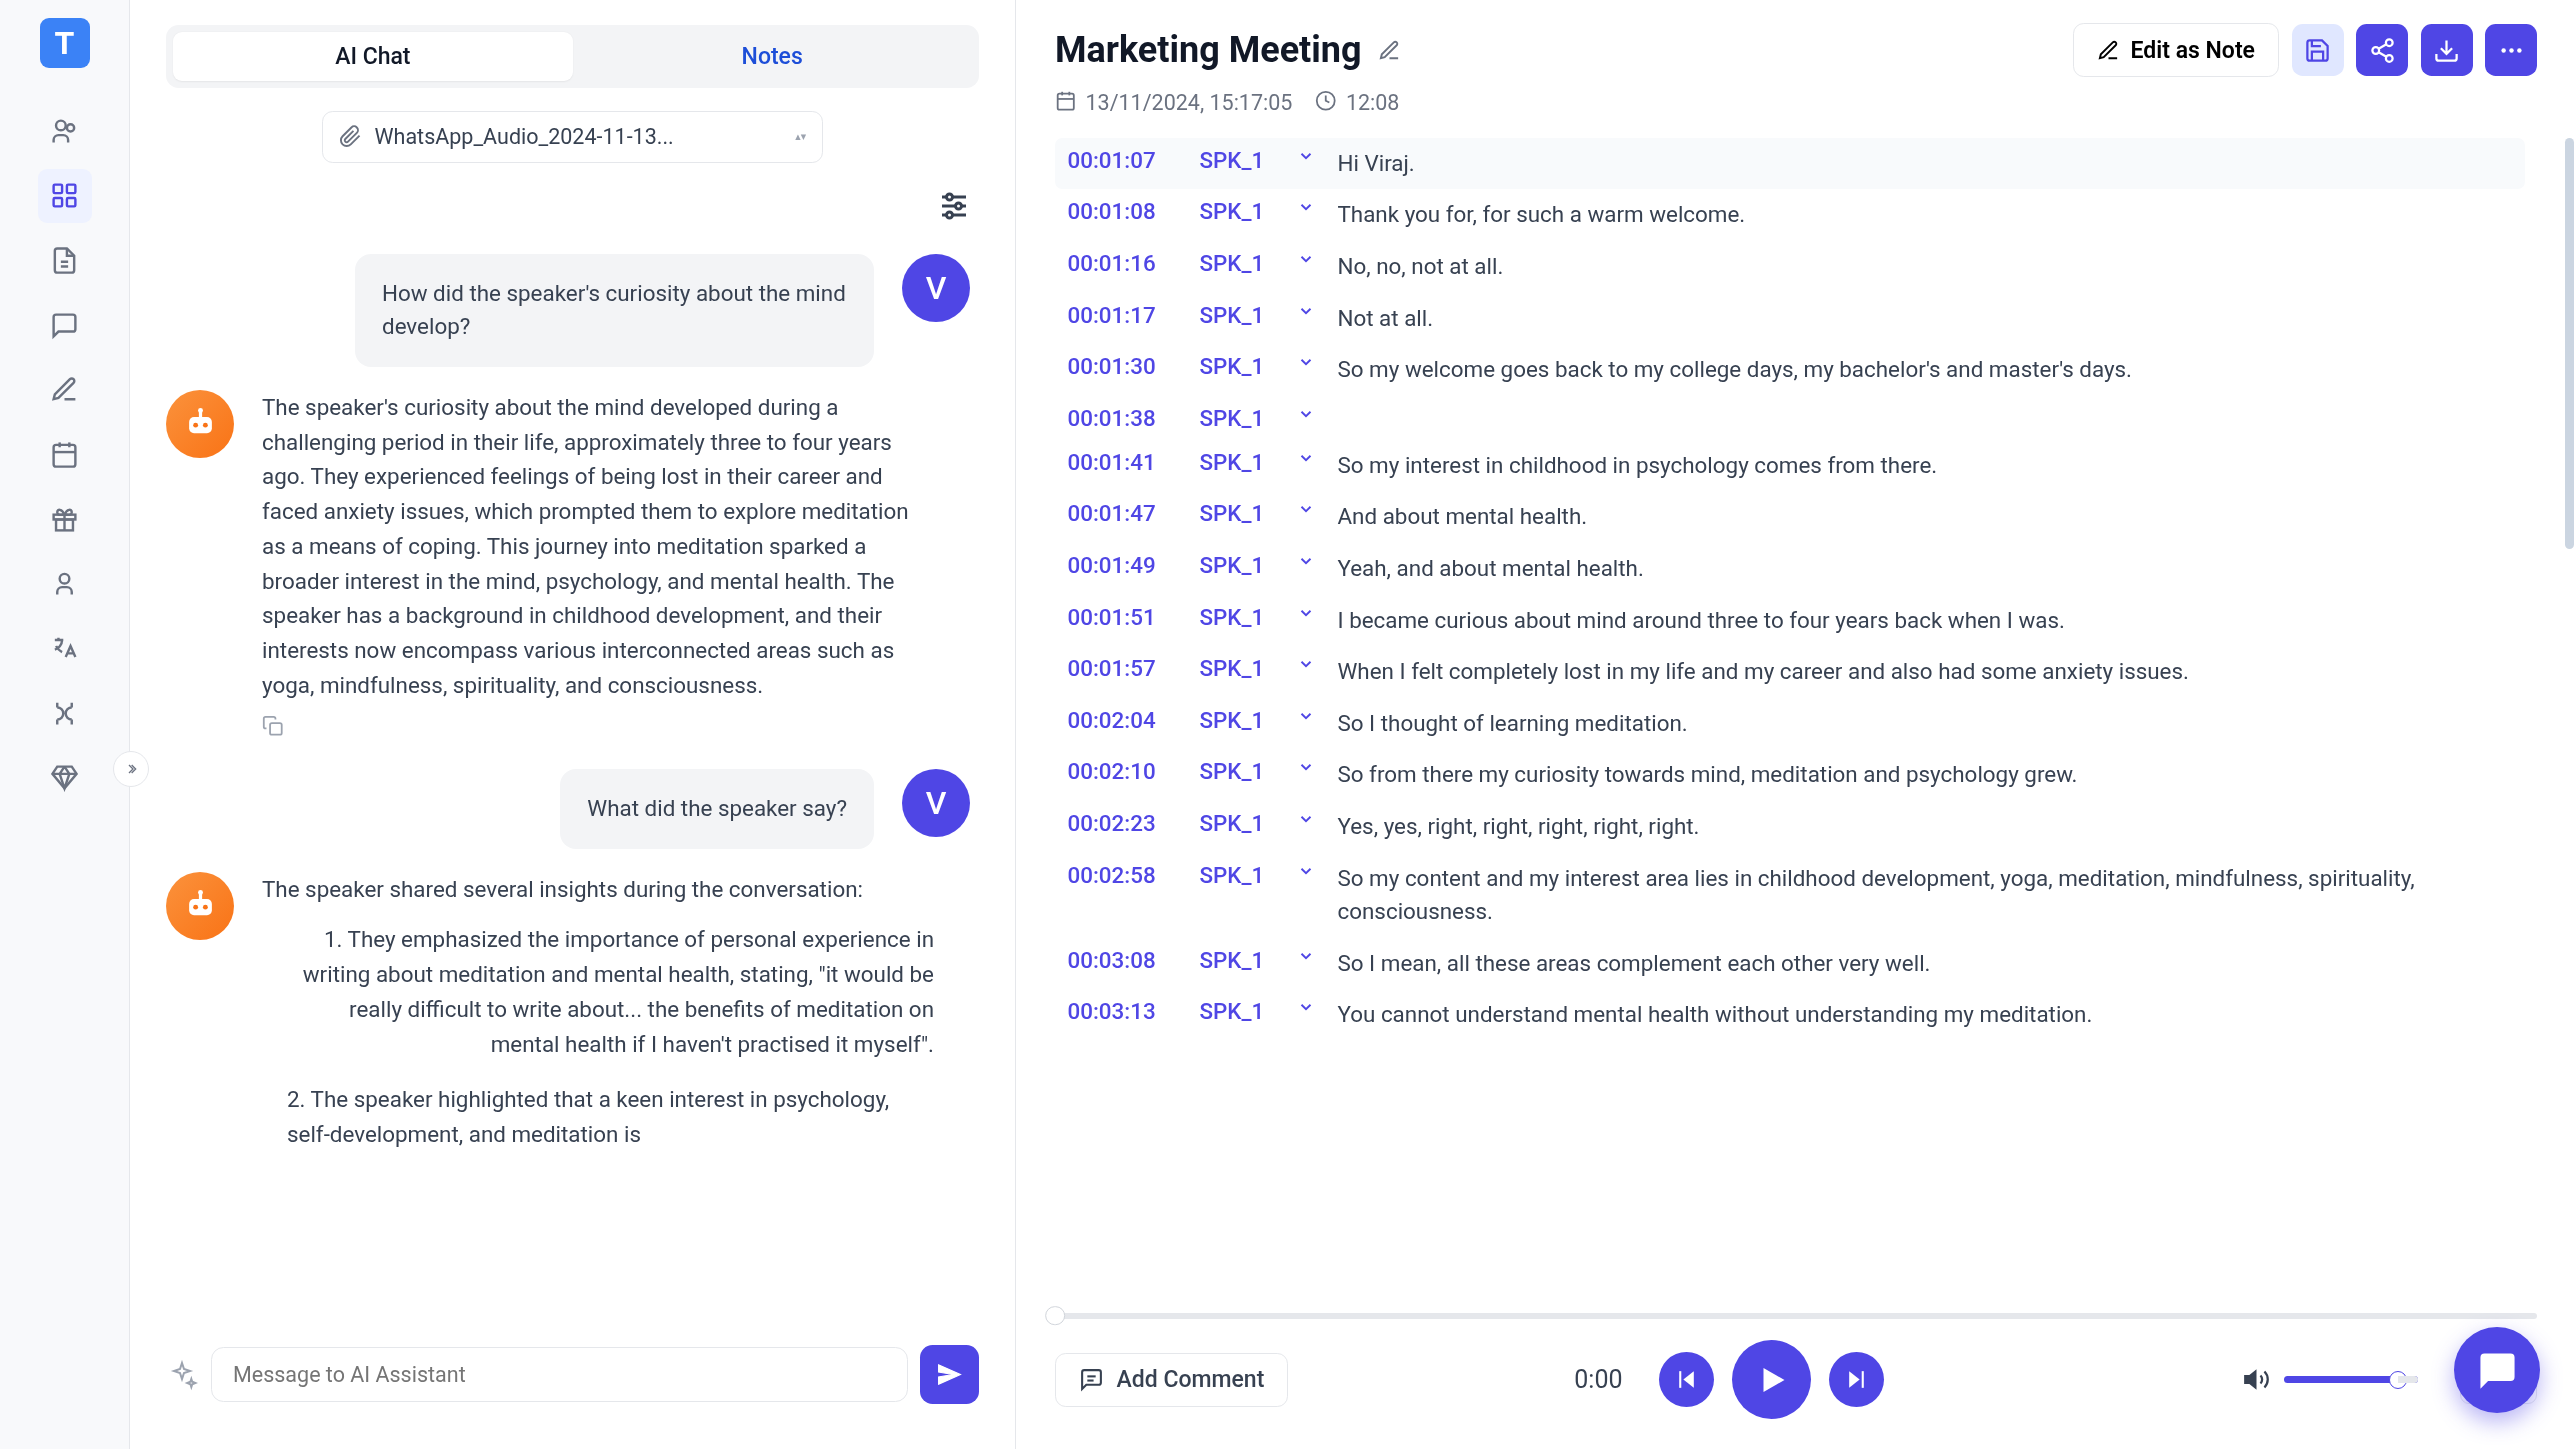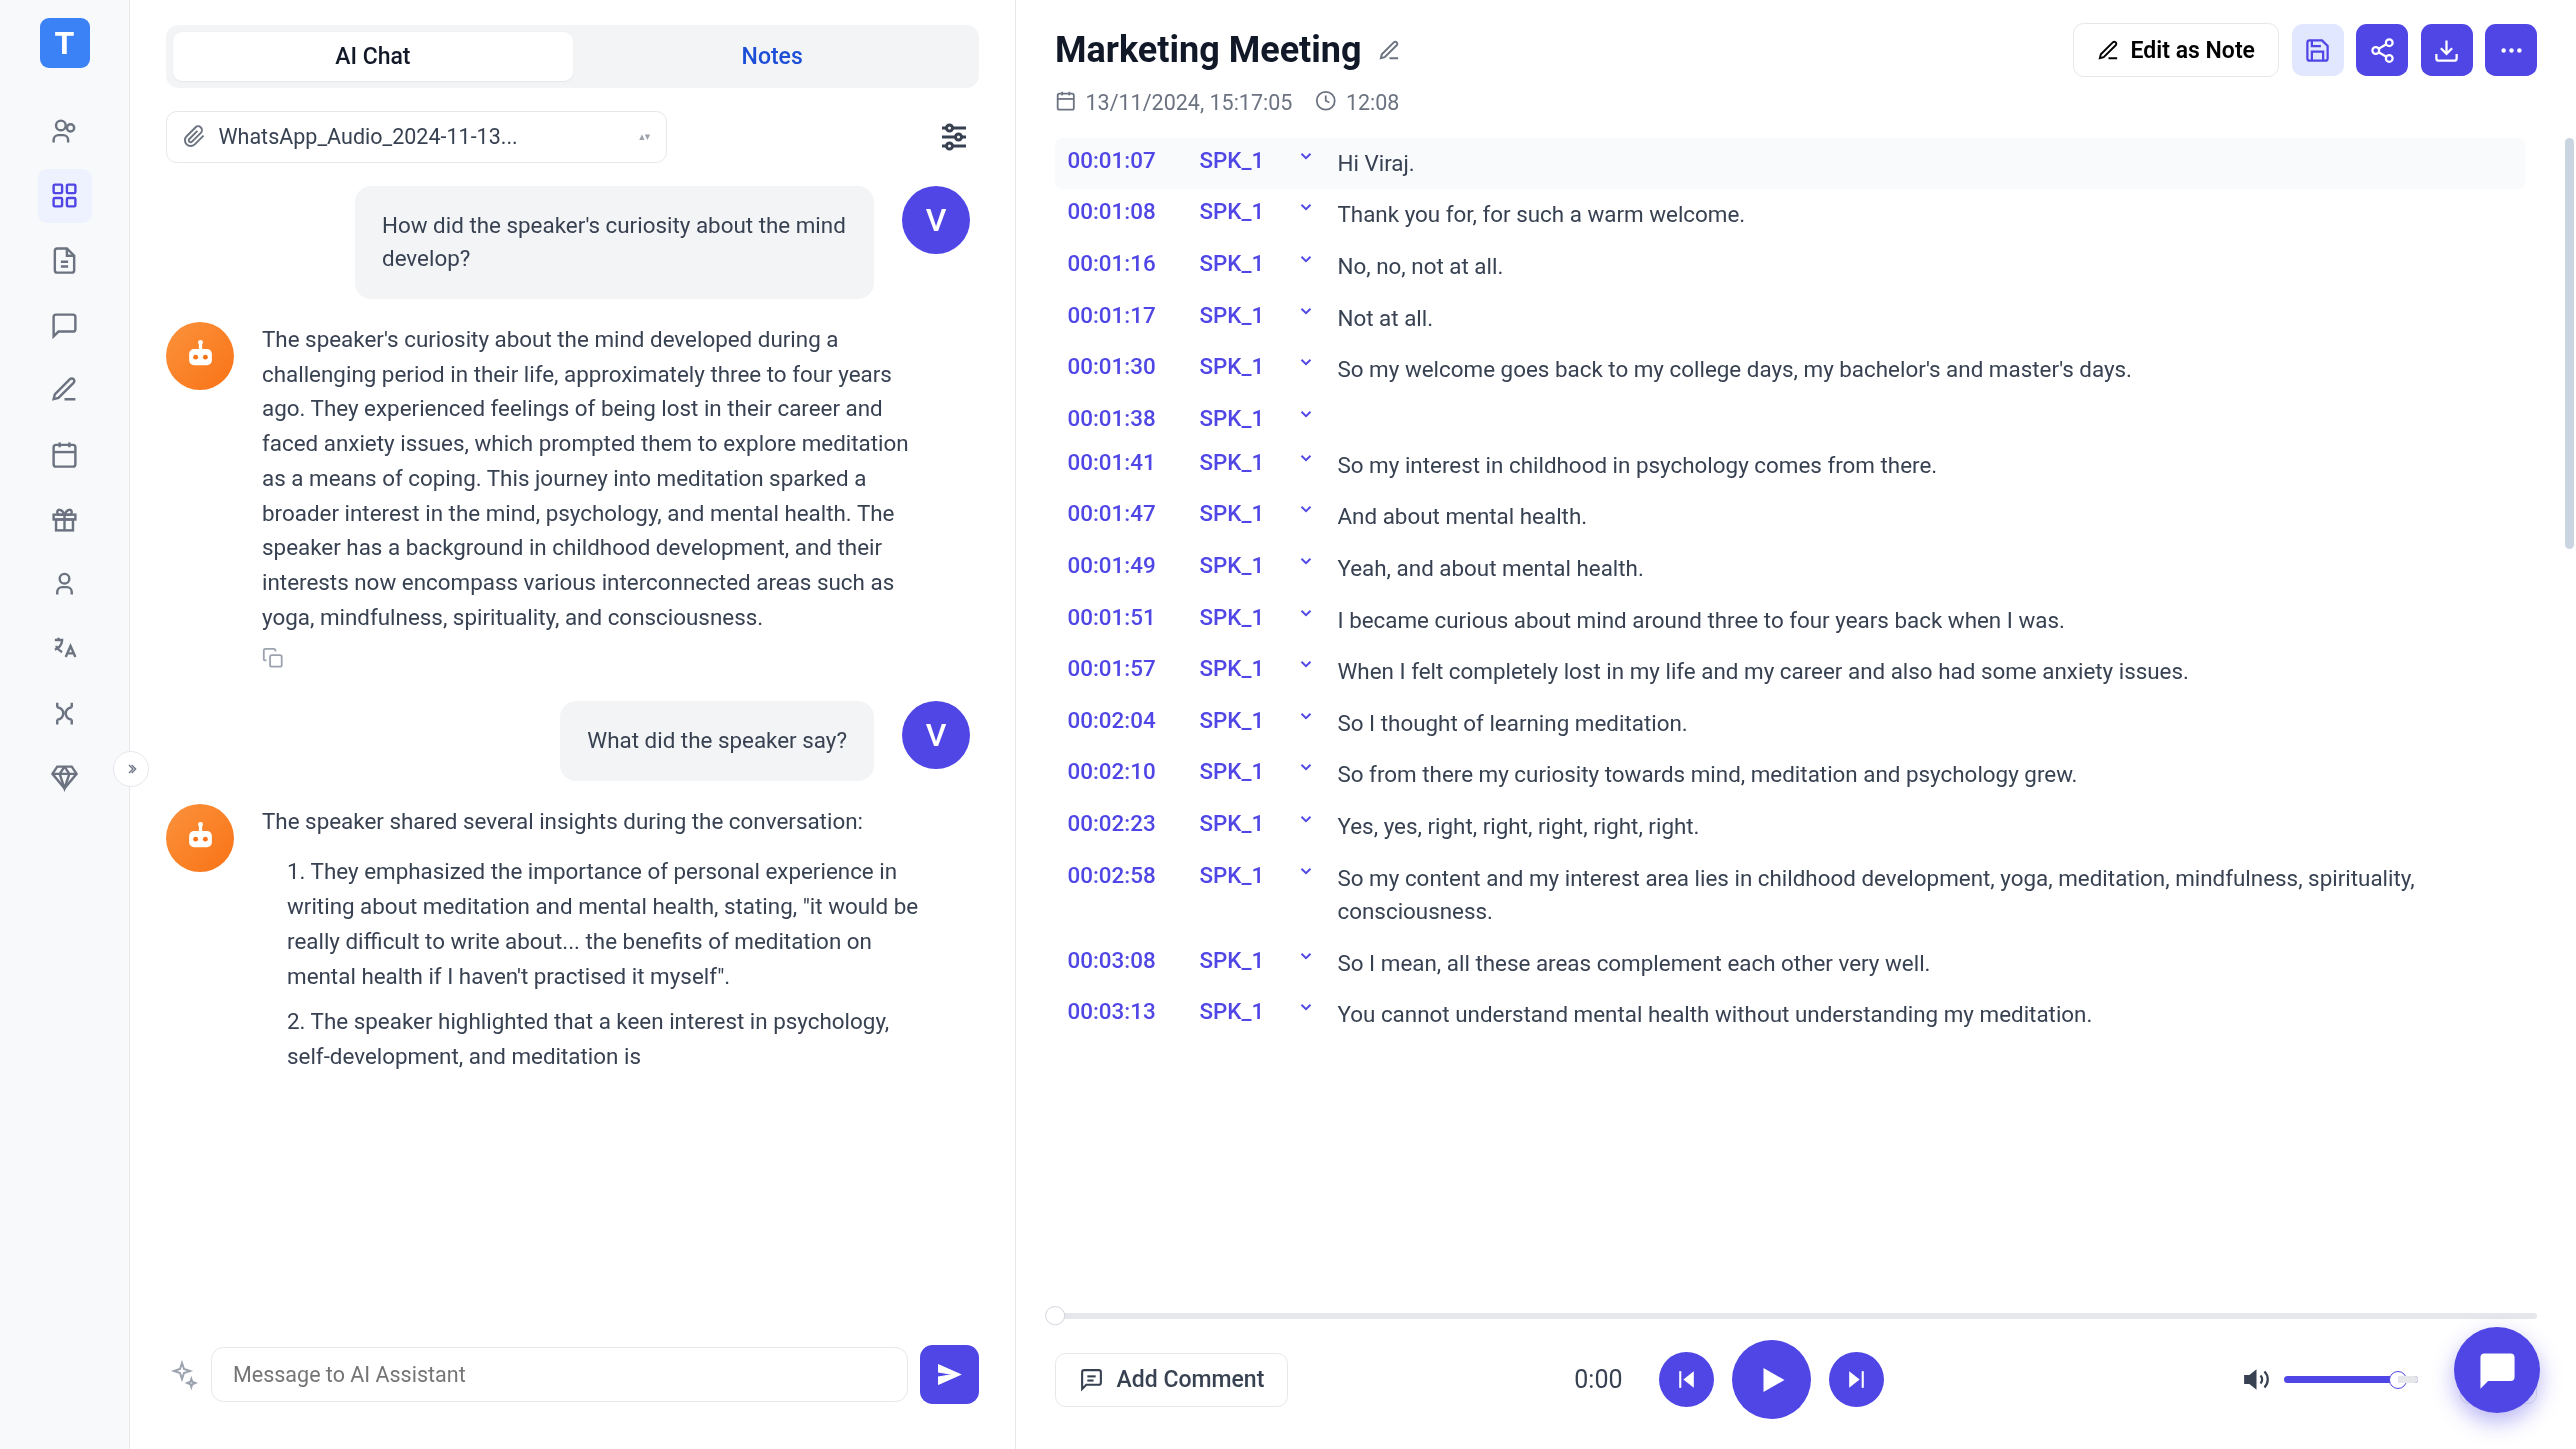--- a/index.html
+++ b/index.html
@@ -8,21 +8,21 @@
 .logo { width: 50px; height: 50px; background: #3b82f6; color: #fff; border-radius: 9px; display: flex; align-items: center; justify-content: center; font-size: 32px; font-weight: 700; margin-bottom: 36px; }
 .nav-icon { width: 54px; height: 54px; display: flex; align-items: center; justify-content: center; border-radius: 9px; margin-bottom: 10.7px; cursor: pointer; color: #6b7280; }
 .nav-icon.active { background: #eef2ff; color: #4f46e5; }
 .nav-icon svg { width: 29px; height: 29px; stroke-width: 2; }
 .collapse-handle { position: absolute; left: 113px; top: 751px; width: 36px; height: 36px; background: #fff; border: 0.9px solid #e5e7eb; border-radius: 50%; display: flex; align-items: center; justify-content: center; z-index: 20; cursor: pointer; }
 .collapse-handle svg { width: 16px; height: 16px; stroke: #6b7280; }
 .sidebar { width: 886px; display: flex; flex-direction: column; padding: 25px 36px 18px 36px; border-right: 0.9px solid #e5e7eb; }
 .tab-switch { display: flex; background: #f3f4f6; border-radius: 12.5px; padding: 7.2px; margin-bottom: 23px; }
 .tab-btn { flex: 1; text-align: center; padding: 10.7px 0; border-radius: 9px; font-size: 23px; font-weight: 500; cursor: pointer; color: #1d4ed8; }
 .tab-btn.active { background: #fff; color: #111827; box-shadow: 0 0.9px 1.8px rgba(0,0,0,0.06); }
-.file-row { display: flex; gap: 18px; align-items: center; margin-bottom: 23px; }
+.file-row { display: flex; gap: 18px; align-items: center; margin-bottom: 23px; flex-direction: column; }
 .file-select { flex: 0 0 auto; width: 501px; height: 52px; border: 0.9px solid #e5e7eb; border-radius: 10.7px; display: flex; align-items: center; padding: 0 16px; font-size: 21.5px; color: #374151; background: #fff; }
 .file-select .chev { margin-left: auto; display:flex; flex-direction:column; font-size:10.7px; color:#9ca3af; }
 .sliders-btn { width: 50px; height: 50px; display: flex; align-items: center; justify-content: center; cursor: pointer; margin-left: auto; }
 .sliders-btn svg { width: 36px; height: 36px; stroke: #374151; }
 .chat-area { flex: 1; overflow-y: auto; padding-right: 9px; }
 .msg-row { display: flex; align-items: flex-start; margin-bottom: 23px; gap: 28px; }
 .msg-row.user { justify-content: flex-end; }
 .avatar { width: 68px; height: 68px; border-radius: 50%; display: flex; align-items: center; justify-content: center; font-size: 32px; font-weight: 500; flex-shrink: 0; }
 .avatar.user { background: #4f46e5; color: #fff; }
 .avatar.bot { background: linear-gradient(135deg,#fb923c,#f97316); color:#fff; }
@@ -221,21 +221,21 @@
             <rect x="5" y="8" width="14" height="10" rx="3"></rect>
             <circle cx="9" cy="13" r="1.5" fill="#f97316"></circle>
             <circle cx="15" cy="13" r="1.5" fill="#f97316"></circle>
             <line x1="12" y1="4" x2="12" y2="8" stroke="#fff" stroke-width="2"></line>
             <circle cx="12" cy="4" r="1.5"></circle>
           </svg>
       </div>
       <div class="bot-text">
         <div>The speaker shared several insights during the conversation:</div>
         <div style="margin-top:16px;padding-left:25px;">
-          <div style="margin-bottom:11px;"><span>1. </span><span>They emphasized the importance of personal experience in writing about meditation and mental health, stating, "it would be really difficult to write about... the benefits of meditation on mental health if I haven't practised it myself".</span></div>
+          <div style="margin-bottom:21px;text-align:right;"><span>1. </span><span>They emphasized the importance of personal experience in writing about meditation and mental health, stating, "it would be really difficult to write about... the benefits of meditation on mental health if I haven't practised it myself".</span></div>
           <div><span>2. </span><span>The speaker highlighted that a keen interest in psychology, self-development, and meditation is</span></div>
         </div>
       </div>
     </div>
   </div>
 
   <div class="input-row">
     <svg class="sparkle" viewBox="0 0 24 24" fill="none" stroke="currentColor" stroke-width="1.5">
         <path d="M12 3l1.5 4.5L18 9l-4.5 1.5L12 15l-1.5-4.5L6 9l4.5-1.5z"></path>
         <path d="M19 15l.7 2.1L22 18l-2.3.9L19 21l-.7-2.1L16 18l2.3-.9z"></path>

